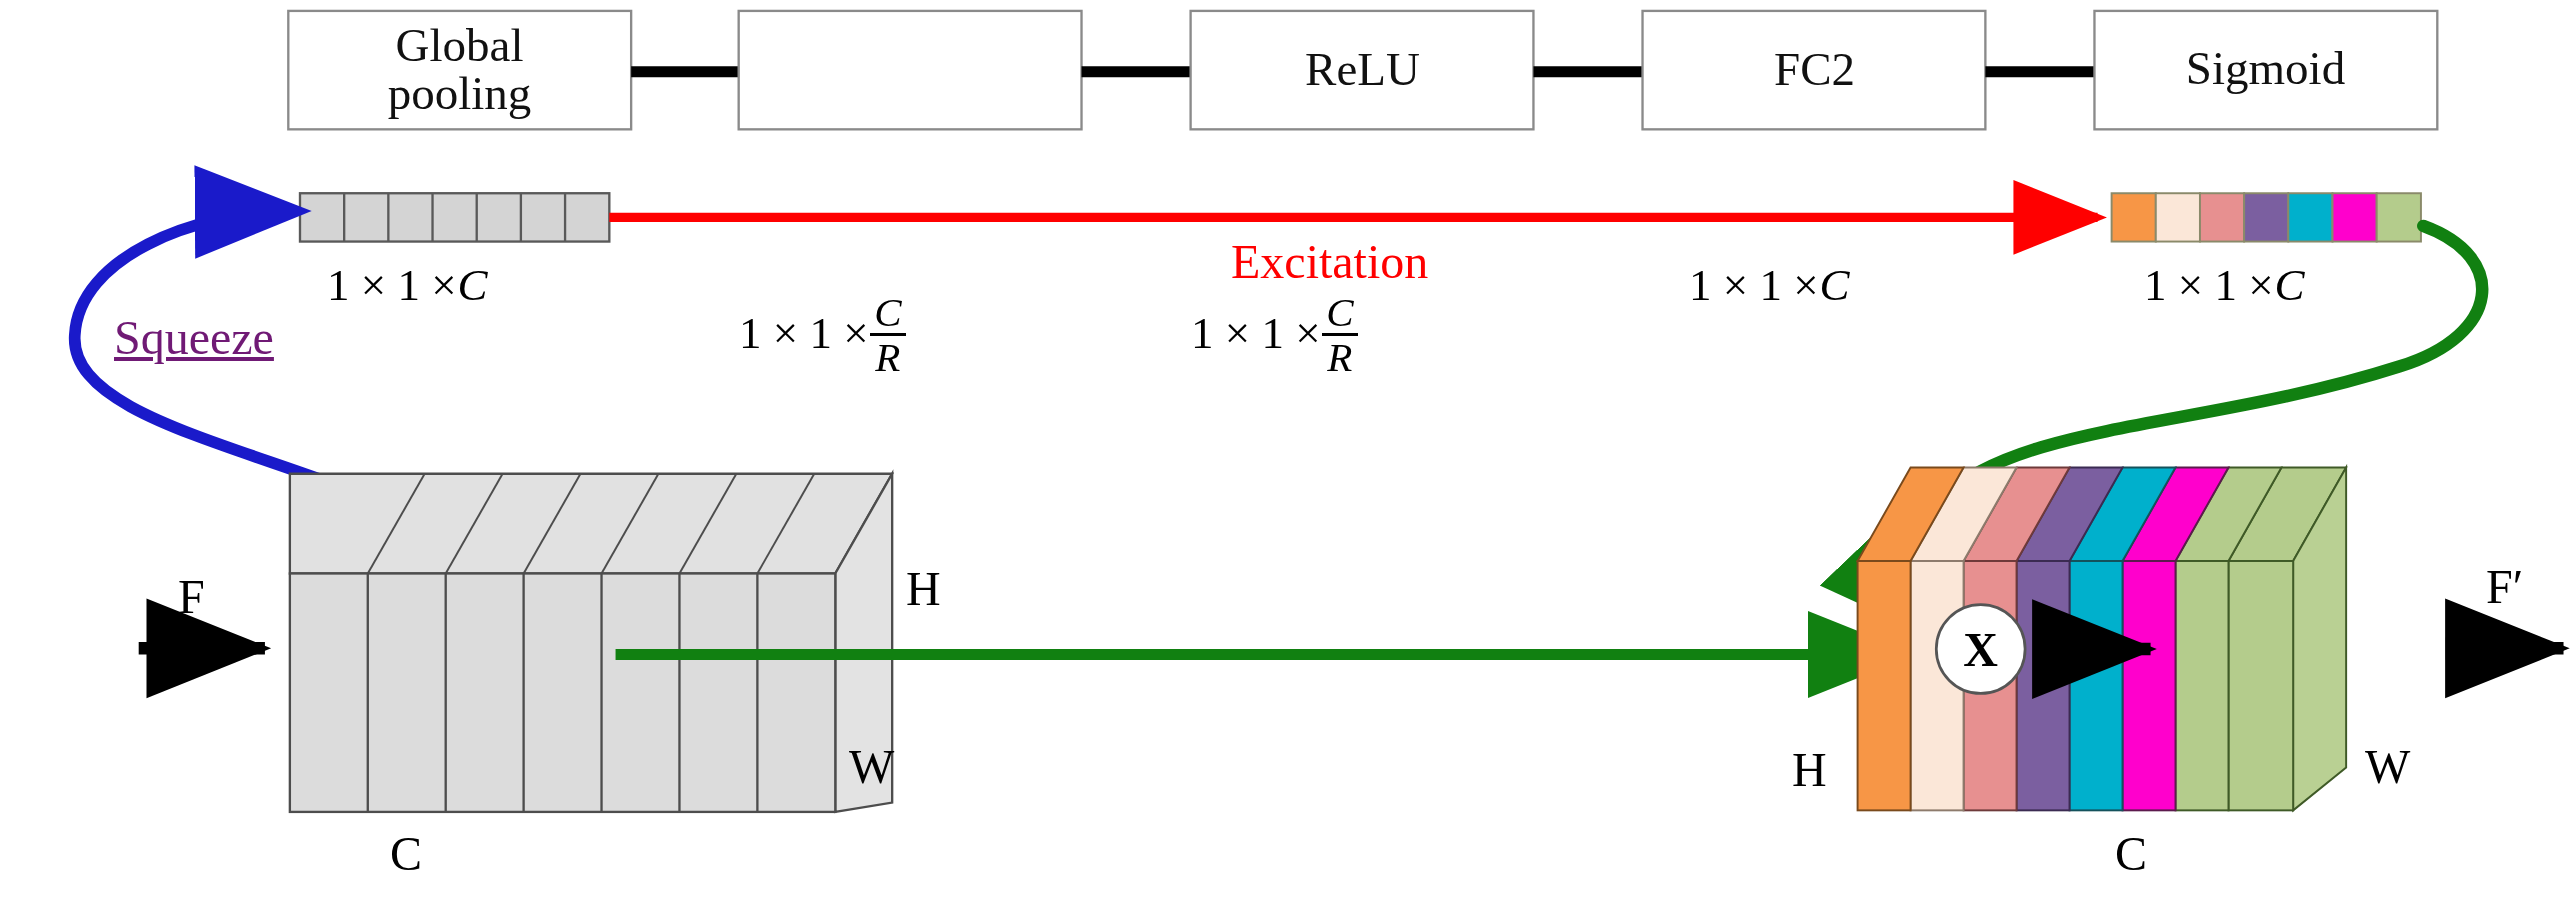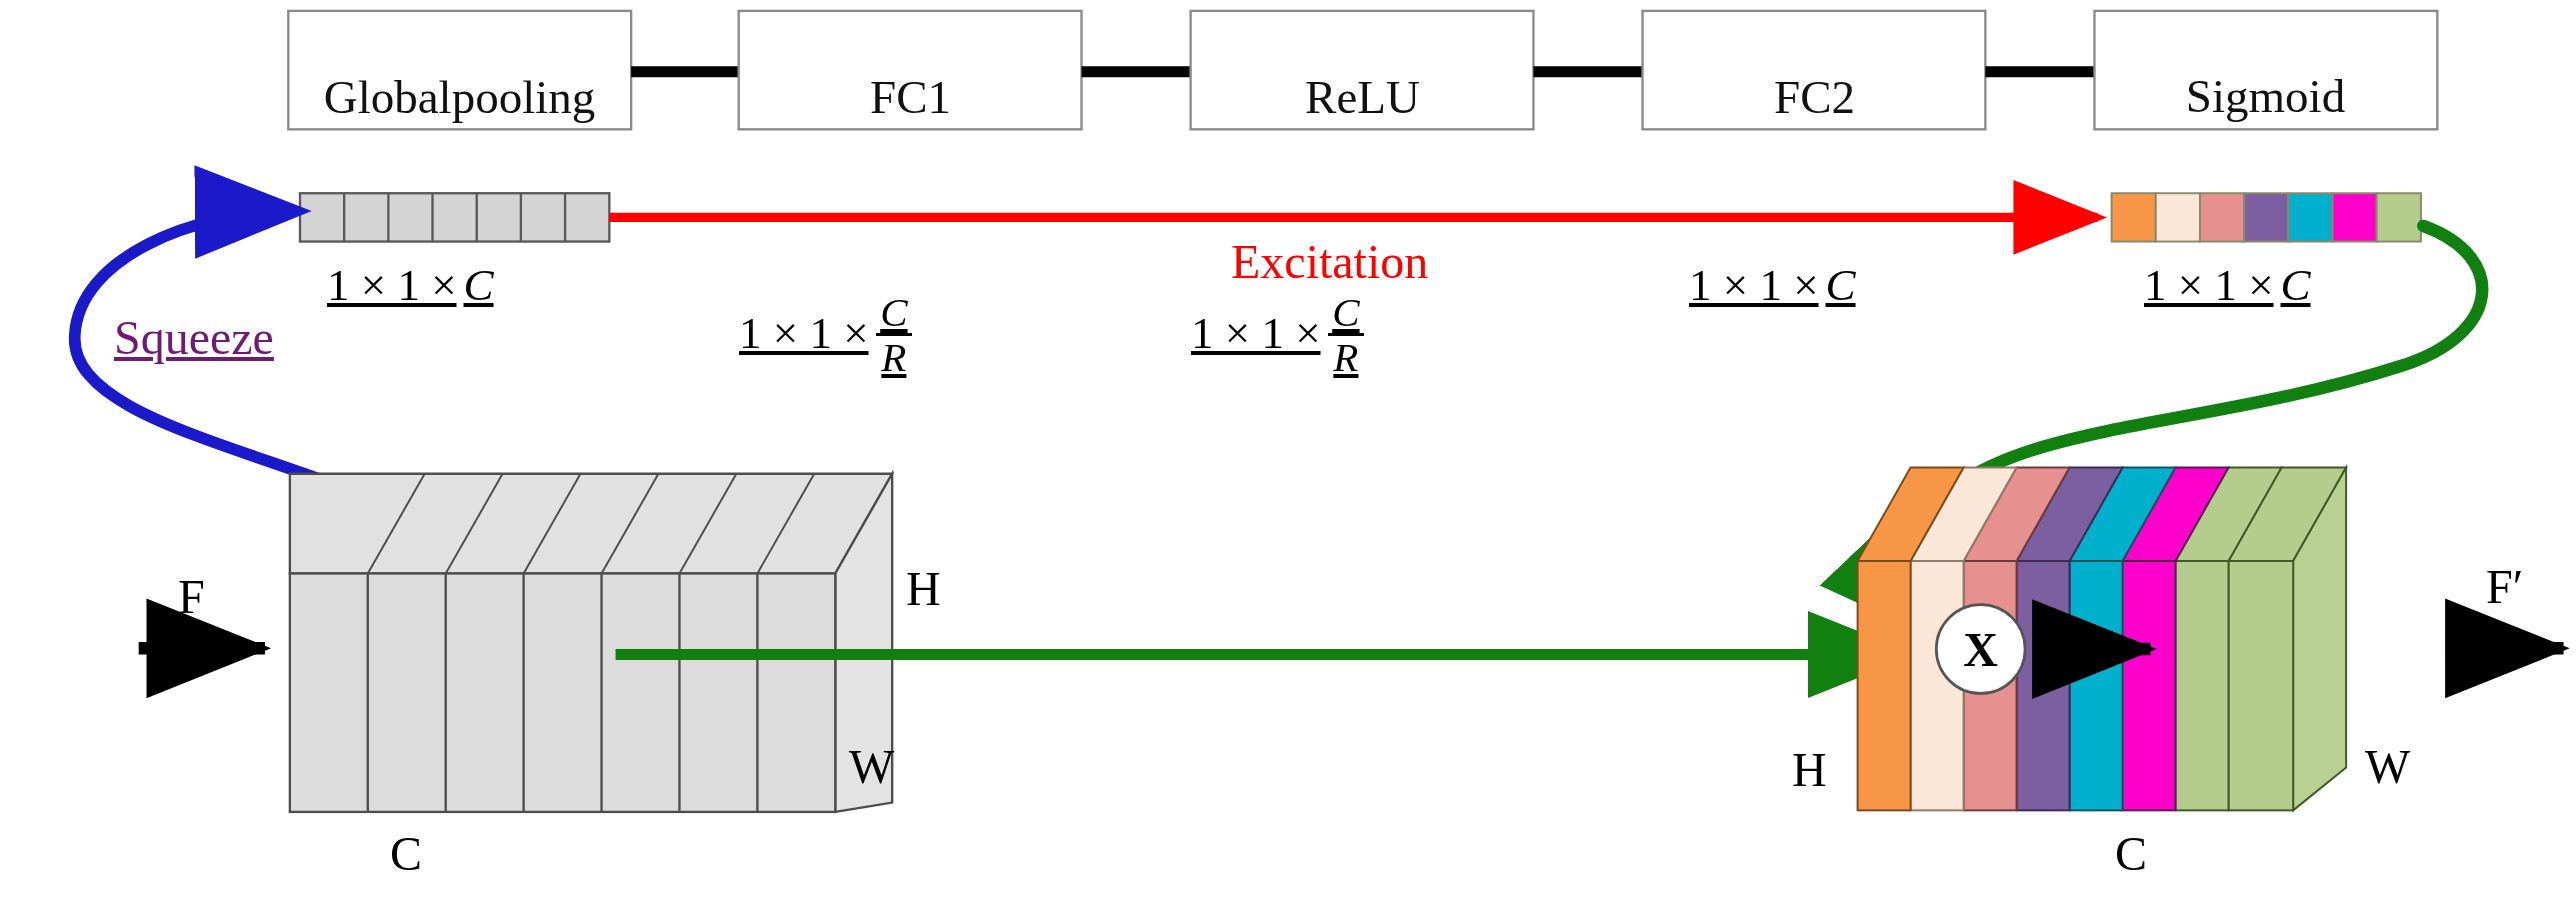--- a/index.html
+++ b/index.html
@@ -20,36 +20,34 @@
     left: 0;
     top: 0;
     width: 2576px;
     height: 921px;
   }
   .box-text {
     position: absolute;
     display: flex;
     align-items: center;
     justify-content: center;
-    flex-direction: row;
+    flex-direction: column;
     font-size: 47px;
     line-height: 1.02;
     color: #111111;
     text-align: center;
-    margin-top: 28px;
   }
   .dim-label {
     position: absolute;
     font-size: 45px;
     color: #000000;
     white-space: nowrap;
     display: flex;
     align-items: center;
-    gap: 7px;
-    text-decoration: underline;
+    gap: 1px;
   }
   .ital {
     font-style: italic;
   }
   .frac {
     display: inline-flex;
     flex-direction: column;
     align-items: center;
     justify-content: center;
     vertical-align: middle;
@@ -230,23 +228,20 @@
     <circle cx="2542" cy="833" r="57" fill="#ffffff" stroke="#555" stroke-width="3.5"></circle>
     <line x1="2628" y1="833" x2="2760" y2="833" stroke="#000" stroke-width="16" marker-end="url(#arrowBlack)"></line>
 
     <line x1="3150" y1="832" x2="3290" y2="832" stroke="#000" stroke-width="16" marker-end="url(#arrowBlack)"></line>
   </svg>
 
   <div class="box-text" style="left:288px; top:11px; width:343px; height:118px;">
     <span>Global</span>
     <span>pooling</span>
   </div>
-  <div class="box-text" style="left:739px; top:11px; width:343px; height:118px;">
-    <span>FC1</span>
-  </div>
   <div class="box-text" style="left:1191px; top:11px; width:343px; height:118px;text-align:center;">
     <span>ReLU</span>
   </div>
   <div class="box-text" style="left:1643px; top:11px; width:343px; height:118px;">
     <span>FC2</span>
   </div>
   <div class="box-text" style="left:2094px; top:11px; width:343px; height:116px;">
     <span>Sigmoid</span>
   </div>
 

